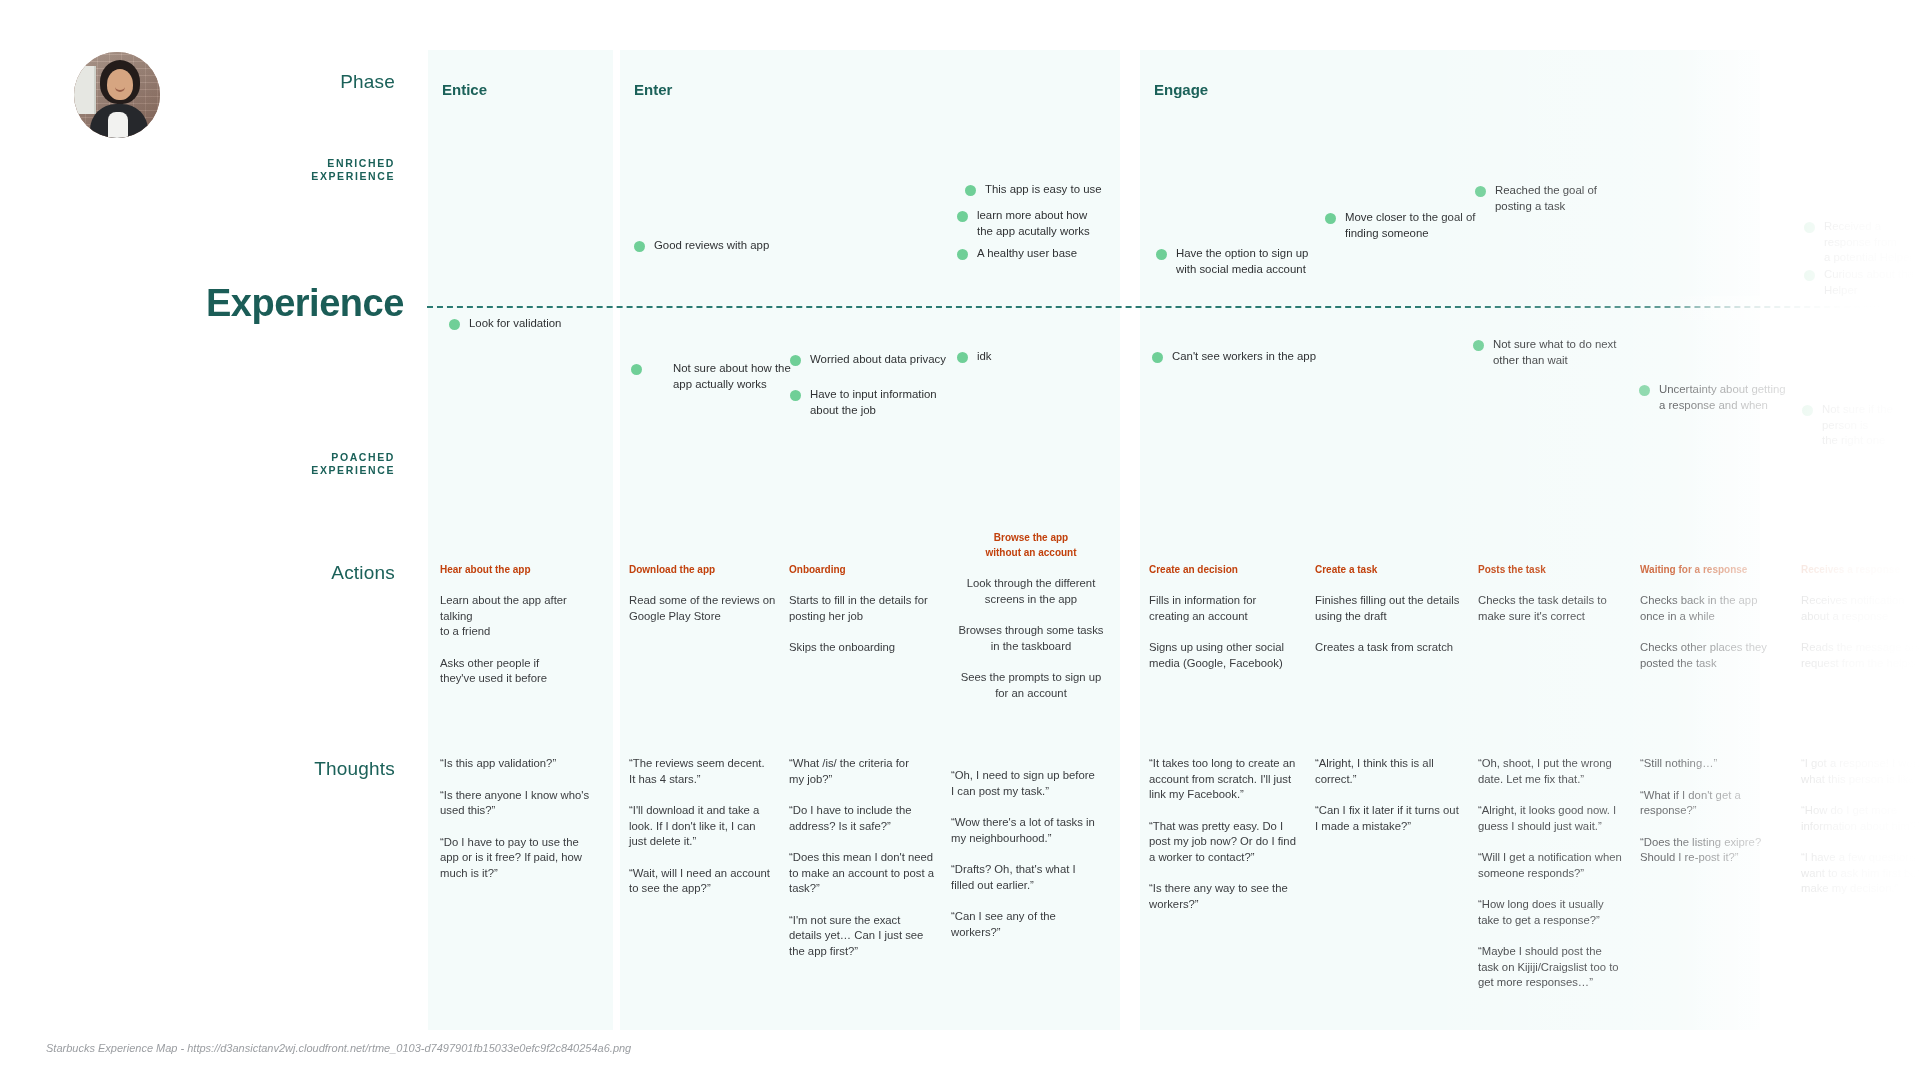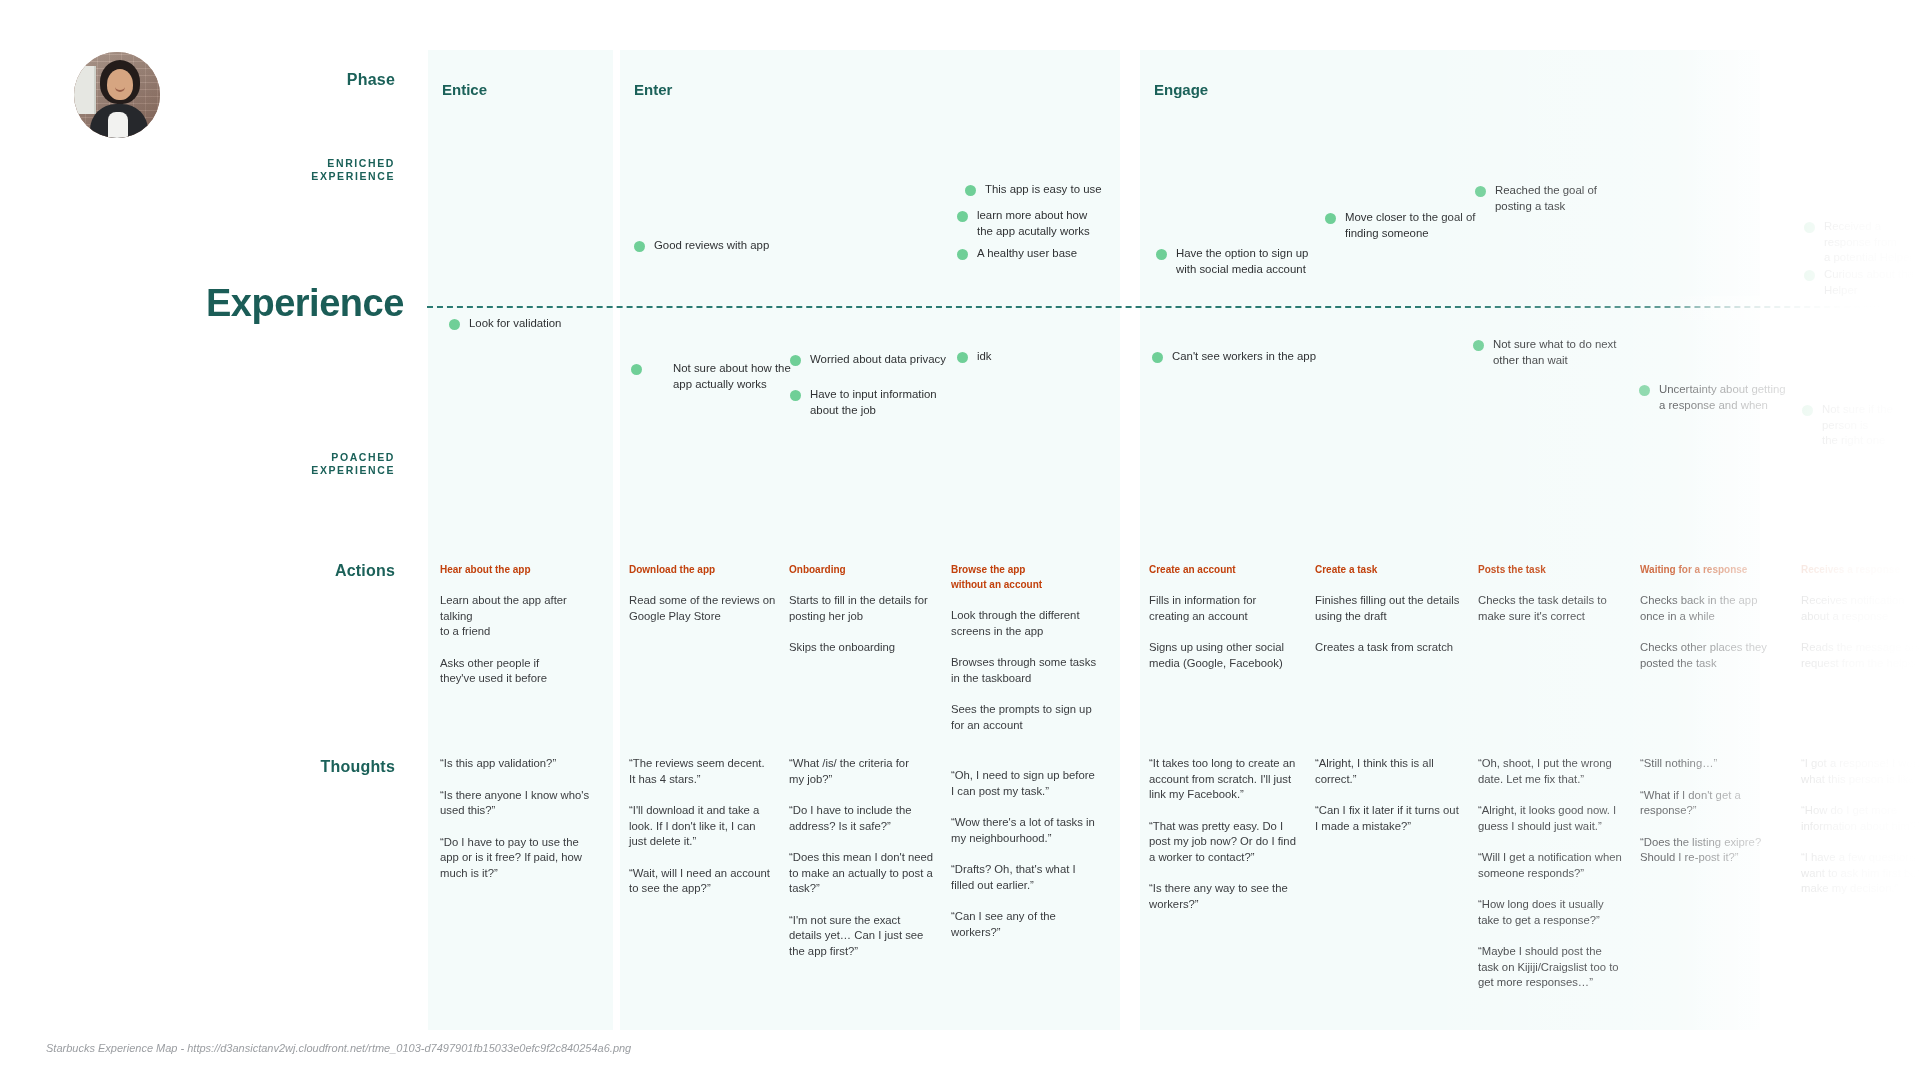--- a/index.html
+++ b/index.html
@@ -63,21 +63,21 @@
     font-size: 38px; font-weight: 700; letter-spacing: -0.5px;
     color: #1b5d57;
     white-space: nowrap;
   }
 
   
   .rowlabel {
     position: absolute; text-align: right; color: #1b6159;
     white-space: pre-line;
   }
-  .rowlabel.main { font-size: 16px; font-weight: 700; letter-spacing: .2px; }
+  .rowlabel.main { font-size: 19px; font-weight: 400; letter-spacing: .2px; }
   .rowlabel.caps {
     font-size: 10.5px; font-weight: 700; letter-spacing: 1.6px; line-height: 13px;
   }
 
   
   .phasepanel {
     position: absolute; top: 50px;
     background: #f4fbfa;
   }
 
@@ -291,32 +291,32 @@
         <div class="head">Download the app</div>
         <div class="item">Read some of the reviews on
 Google Play Store</div>
       </div>
       <div class="actcol" style="left: 789px; top: 562px; width: 160px;">
         <div class="head">Onboarding</div>
         <div class="item">Starts to fill in the details for
 posting her job</div>
         <div class="item">Skips the onboarding</div>
       </div>
-      <div class="actcol" style="left: 951px; top: 562px; width: 160px;">
+      <div class="actcol" style="left: 951px; top: 530px; width: 160px; text-align: center;">
         <div class="head">Browse the app
 without an account</div>
         <div class="item">Look through the different
 screens in the app</div>
         <div class="item">Browses through some tasks
 in the taskboard</div>
         <div class="item">Sees the prompts to sign up
 for an account</div>
       </div>
       <div class="actcol" style="left: 1149px; top: 562px; width: 160px;">
-        <div class="head">Create an account</div>
+        <div class="head">Create an decision</div>
         <div class="item">Fills in information for
 creating an account</div>
         <div class="item">Signs up using other social
 media (Google, Facebook)</div>
       </div>
       <div class="actcol" style="left: 1315px; top: 562px; width: 160px;">
         <div class="head">Create a task</div>
         <div class="item">Finishes filling out the details
 using the draft</div>
         <div class="item">Creates a task from scratch</div>
@@ -359,21 +359,21 @@
 just delete it.”</div>
         <div class="item">“Wait, will I need an account
 to see the app?”</div>
       </div>
       <div class="thcol" style="left: 789px; top: 756px; width: 160px;">
         <div class="item">“What /is/ the criteria for
 my job?”</div>
         <div class="item">“Do I have to include the
 address? Is it safe?”</div>
         <div class="item">“Does this mean I don't need
-to make an actually to post a
+to make an account to post a
 task?”</div>
         <div class="item">“I'm not sure the exact
 details yet… Can I just see
 the app first?”</div>
       </div>
       <div class="thcol" style="left: 951px; top: 768px; width: 160px;">
         <div class="item">“Oh, I need to sign up before
 I can post my task.”</div>
         <div class="item">“Wow there's a lot of tasks in
 my neighbourhood.”</div>

